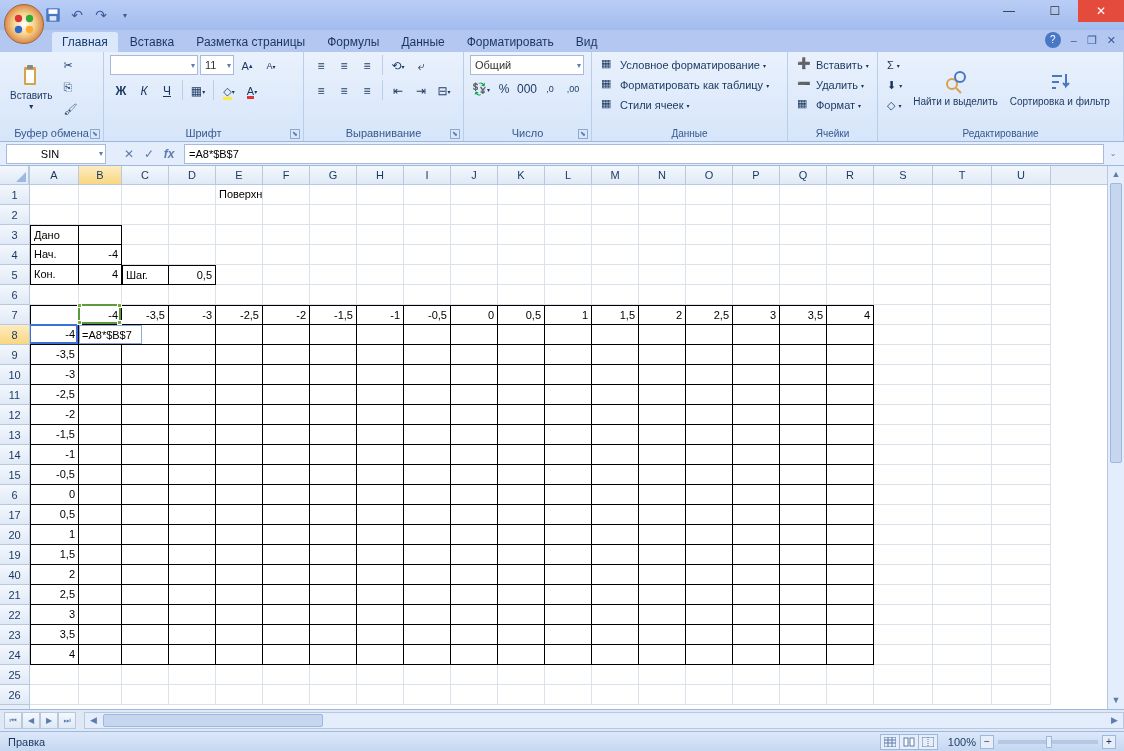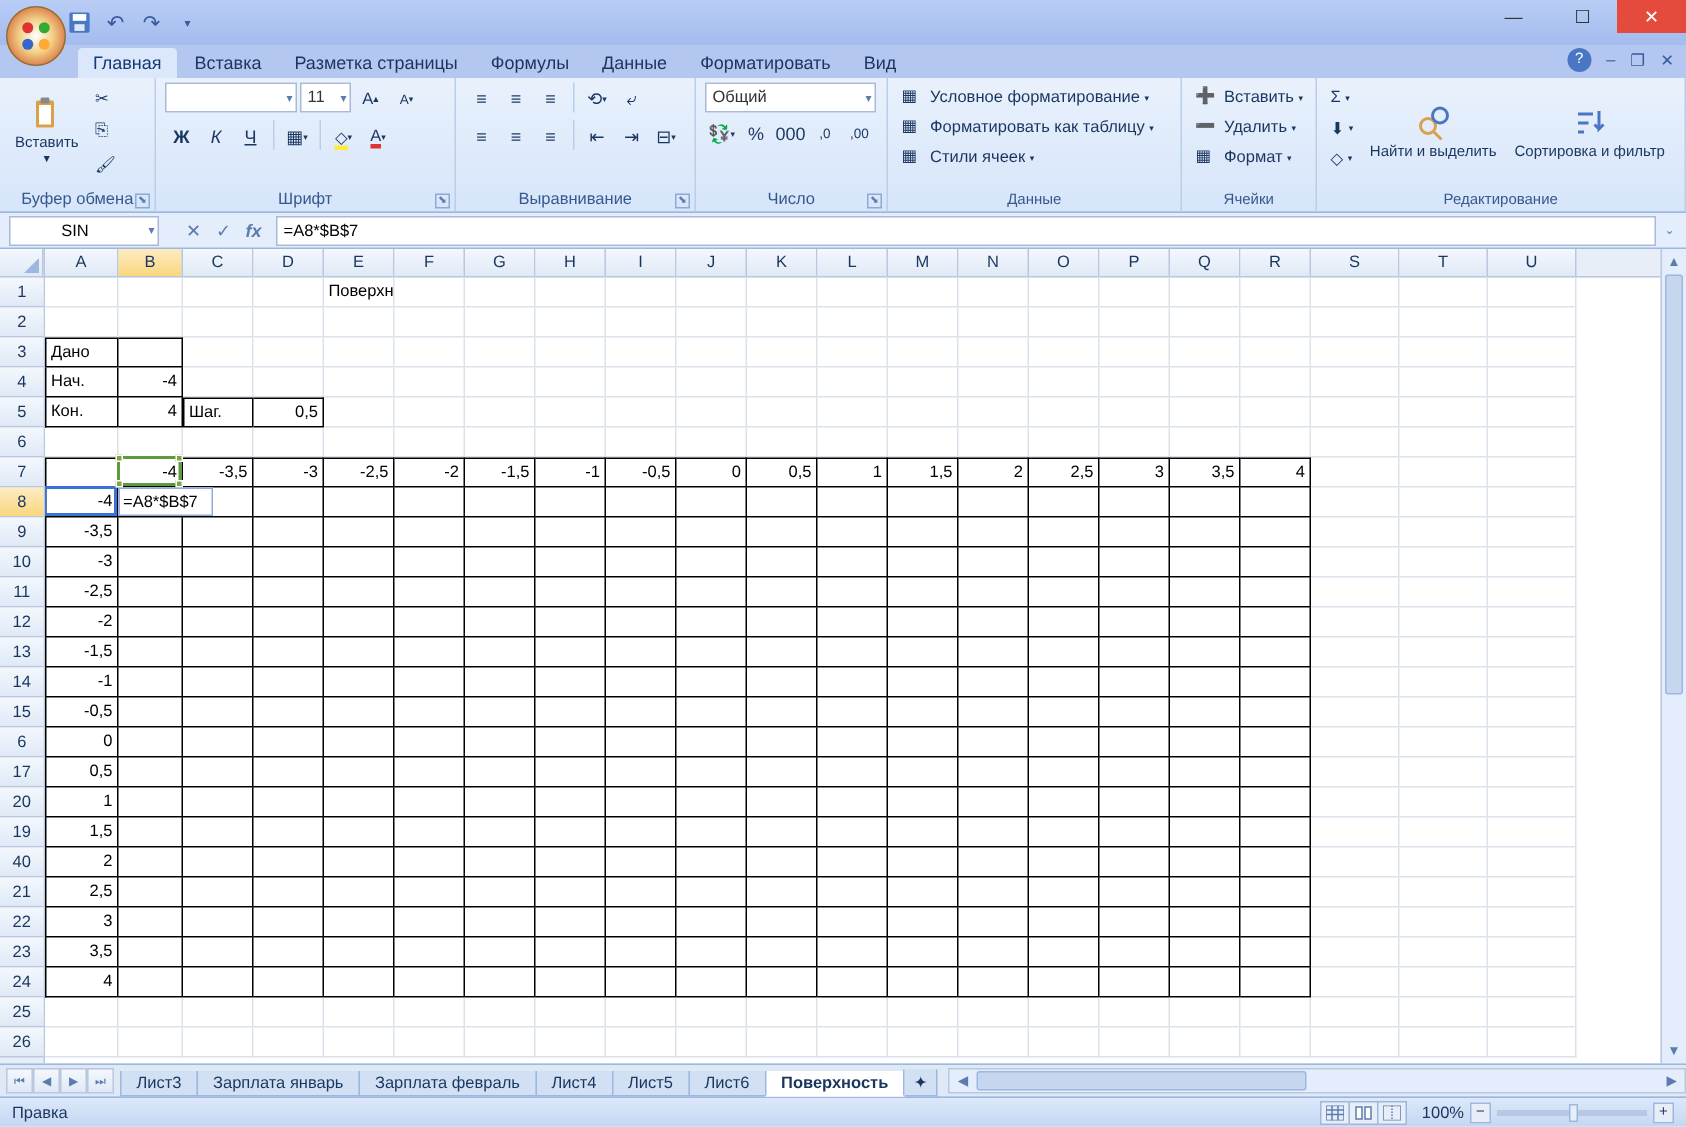--- a/index.html
+++ b/index.html
@@ -993,30 +993,20 @@
   <div class="arr" style="position:absolute;bottom:0;width:100%">▼</div>
 </div>
 
 <div class="tabs-bottom">
   <div class="tab-nav">
     <span>⏮</span>
     <span>◀</span>
     <span>▶</span>
     <span>⏭</span>
   </div>
-  <div class="sheet-tabs" id="sheet-tabs">
-      <div class="sheet-tab">Лист3</div>
-      <div class="sheet-tab">Зарплата январь</div>
-      <div class="sheet-tab">Зарплата февраль</div>
-      <div class="sheet-tab">Лист4</div>
-      <div class="sheet-tab">Лист5</div>
-      <div class="sheet-tab">Лист6</div>
-      <div class="sheet-tab active">Поверхность</div>
-      <div class="sheet-tab" style="padding: 2px 6px;"><span>✦</span></div>
-    </div>
   <div class="hsb">
     <div class="arr">◀</div>
     <div class="thumb"></div>
     <div style="flex:1"></div>
     <div class="arr">▶</div>
   </div>
 </div>
 
 <div class="statusbar">
   <span>Правка</span>

